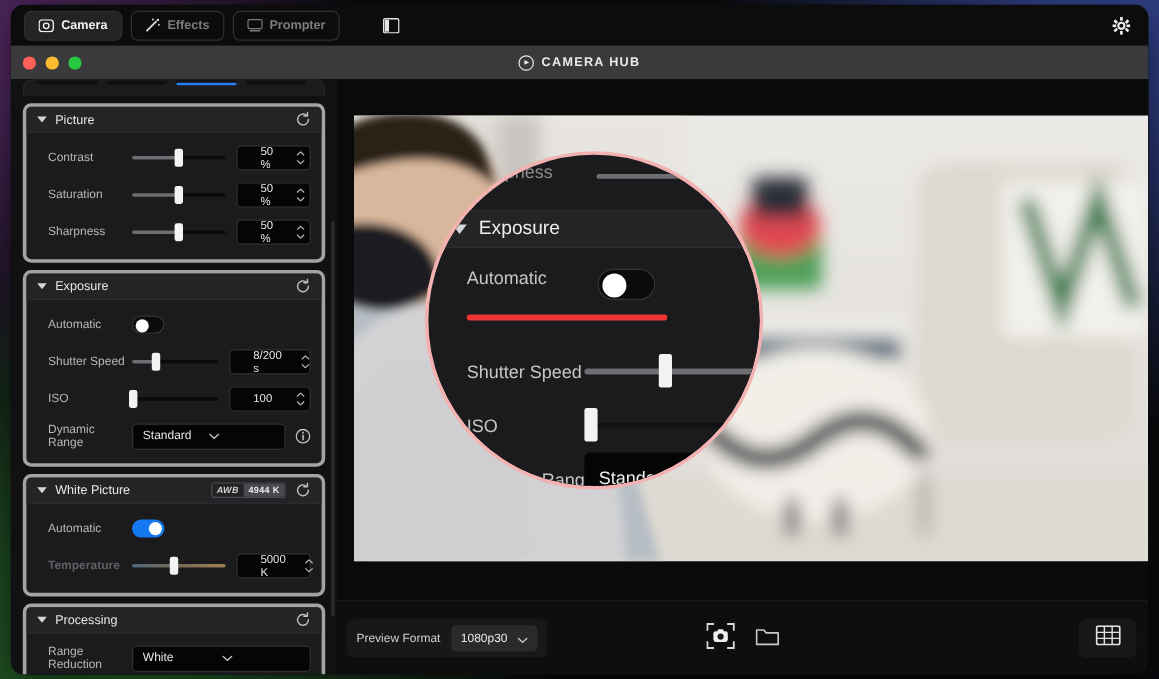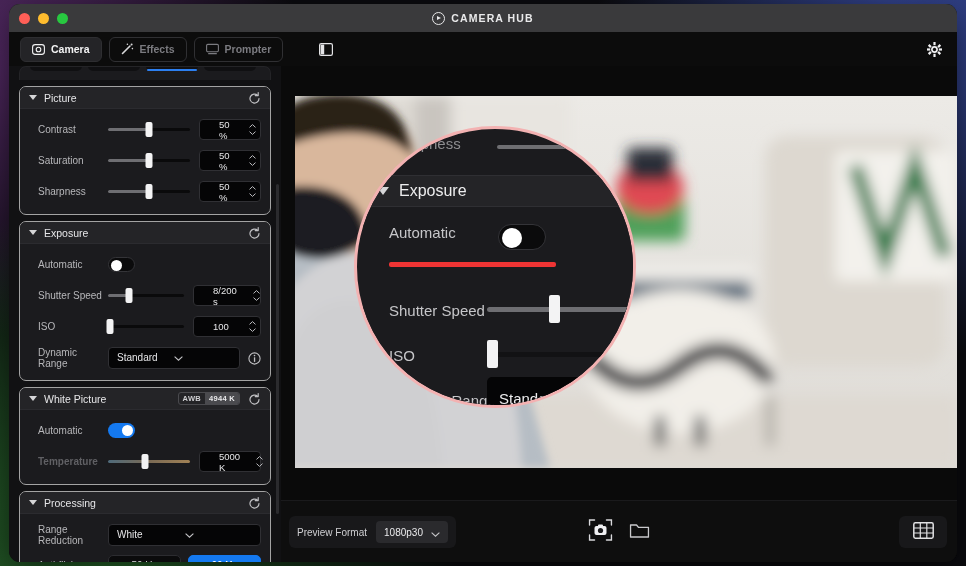--- a/index.html
+++ b/index.html
@@ -87,40 +87,40 @@
   #clipped-top .seg.a{ left:10px; width:52px; }
   #clipped-top .seg.b{ left:68px; width:52px; }
   #clipped-top .seg.c{ left:126px; width:52px; }
   #clipped-top .seg.d{ left:184px; width:52px; }
   #tab-underline{
     position:absolute; left:127px; top:2px; width:50px; height:2px;
     background:#2c7ff0; border-radius:1px;
   }
 
   .card{
-    margin:6px 2px 0 2px; background:#1b1b1e; border:1px solid #a3a3a3;
+    margin:6px 2px 0 2px; background:#1b1b1e; border:3px solid #a3a3a3;
     border-radius:7px; overflow:hidden;
   }
   .card-head{
     height:22px; display:flex; align-items:center; padding:0 9px;
     background:#242427; border-bottom:1px solid #2b2b2f;
   }
   .caret{
     width:0; height:0; border-left:4px solid transparent; border-right:4px solid transparent;
     border-top:5px solid #d6d6d8; margin-right:7px;
   }
   .card-title{ font-size:10.5px; color:#e6e6e8; flex:1; }
   .reset-icon{ width:13px; height:13px; }
   .awb-badge{
     display:flex; align-items:stretch; height:13px; border:1px solid #4a4a4e;
     border-radius:3px; overflow:hidden; margin-right:8px;
   }
   .awb-badge .k{
     font-size:7.5px; color:#cfcfd2; padding:0 4px; display:flex; align-items:center;
-    letter-spacing:.3px; font-weight:bold;
+    letter-spacing:.3px; font-weight:bold;font-style:italic;
   }
   .awb-badge .v{
     font-size:7.5px; color:#eaeaec; padding:0 4px; display:flex; align-items:center;
     background:#4a4a4e; letter-spacing:.3px; font-weight:bold;
   }
   .card-body{ padding:5px 0 7px 0; }
 
   .row{ height:31px; display:flex; align-items:center; padding:0 9px; }
   .row-label{
     font-size:10px; color:#b7b7ba; width:79px; flex:none; padding-left:9px;
@@ -260,34 +260,20 @@
   }
   #grid-pill{
     position:absolute; right:10px; top:15px; width:48px; height:32px;
     background:#18181a; border-radius:6px; display:flex; align-items:center; justify-content:center;
   }
 </style>
 </head>
 <body>
 
 <div id="window">
-
-  <div id="titlebar">
-    <div id="traffic">
-      <div class="tl r"></div>
-      <div class="tl y"></div>
-      <div class="tl g"></div>
-    </div>
-    <div id="title-wrap">
-      <span class="logo-ring">
-          <i></i>
-        </span>
-      <span id="title-text">CAMERA HUB</span>
-    </div>
-  </div>
 
   <div id="toolbar">
     <div id="tabs">
 
       <div class="tab">
         <span>
           <svg width="13" height="11" viewBox="0 0 13 11">
               <rect x="0.6" y="0.6" width="11.8" height="9.8" rx="2.6" fill="none" stroke="#f2f2f3" stroke-width="1.1"></rect>
               <circle cx="6.5" cy="5.5" r="2.3" fill="none" stroke="#f2f2f3" stroke-width="1.1"></circle>
             </svg>
@@ -333,20 +319,34 @@
             <rect x="6.4" y="11.8" width="2.2" height="3.2"></rect>
             <rect x="0" y="6.4" width="3.2" height="2.2"></rect>
             <rect x="11.8" y="6.4" width="3.2" height="2.2"></rect>
             <rect x="1.7" y="2.4" width="2.2" height="3.2" transform="rotate(-45 2.8 4)"></rect>
             <rect x="11.1" y="9.4" width="2.2" height="3.2" transform="rotate(-45 12.2 11)"></rect>
             <rect x="11.1" y="2.4" width="2.2" height="3.2" transform="rotate(45 12.2 4)"></rect>
             <rect x="1.7" y="9.4" width="2.2" height="3.2" transform="rotate(45 2.8 11)"></rect>
           </g>
           <circle cx="7.5" cy="7.5" r="1.7" fill="#0c0c0c"></circle>
         </svg>
+    </div>
+  </div>
+
+  <div id="titlebar">
+    <div id="traffic">
+      <div class="tl r"></div>
+      <div class="tl y"></div>
+      <div class="tl g"></div>
+    </div>
+    <div id="title-wrap">
+      <span class="logo-ring">
+          <i></i>
+        </span>
+      <span id="title-text">CAMERA HUB</span>
     </div>
   </div>
 
   <div id="body">
 
     <div id="sidebar">
       <div id="sidebar-scroll">
 
         <div id="clipped-top">
           <div class="seg a"></div>

